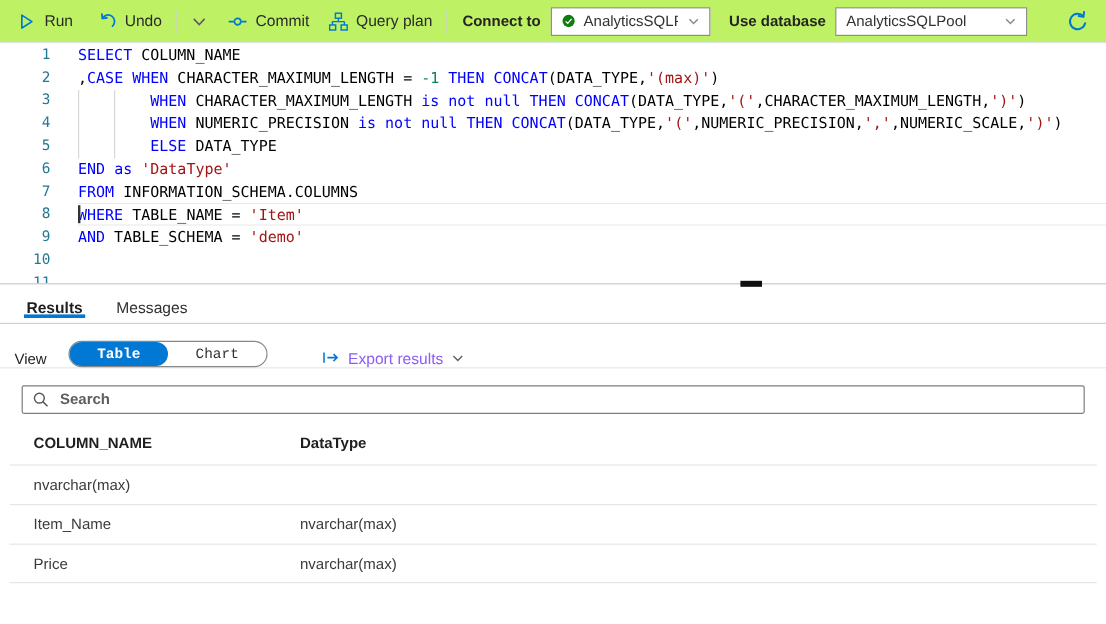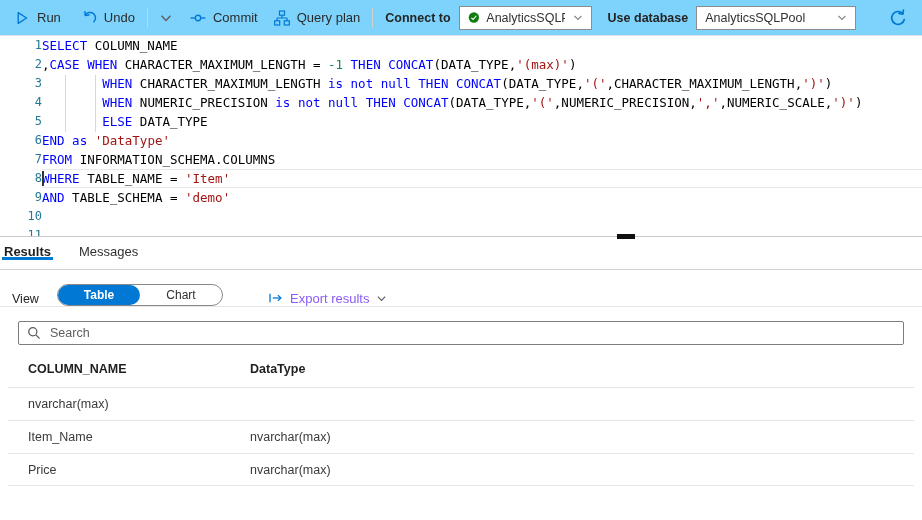--- a/index.html
+++ b/index.html
@@ -4,76 +4,76 @@
 <style>
   * { box-sizing: border-box; }
   html,body { margin:0; padding:0; }
   body {
     width:922px; height:520px; background:#ffffff; overflow:hidden;
     font-family:"Liberation Sans", sans-serif; color:#323130;
   }
 
   
   .toolbar { height:36px; display:flex; align-items:center; padding-left:14px;
-             border-bottom:1px solid #dde0e4; background:#7dd3fc; }
+             border-bottom:1px solid #dde0e4; background:#bef264; }
   .tbtn { display:flex; align-items:center; gap:7px; font-size:13px; color:#2b2b2b; cursor:pointer; flex:none; }
   .tbtn svg { flex:none; }
   .mr20{margin-right:20px}.mr16{margin-right:16px}.mr12{margin-right:12px}
   .mr10{margin-right:10px}.mr8{margin-right:8px}
   .vsep { width:1px; height:20px; background:#d1d1d1; flex:none; }
   .tlabel { font-weight:700; font-size:12.5px; color:#252423; flex:none; }
   .dd { height:24px; border:1px solid #8f8d8b; background:#fff; display:flex; align-items:center;
         padding:0 7px 0 8px; gap:7px; font-size:12.5px; color:#323130; cursor:pointer; flex:none; }
   .dd .ddval { white-space:nowrap; overflow:hidden; }
   .dd-connect { width:133px; }
   .dd-db { width:160px; }
   .dd .chev { margin-left:auto; flex:none; }
   .refresh-btn { margin-left:auto; margin-right:15px; cursor:pointer; display:flex; align-items:center; flex:none; }
 
   
   .editor { position:relative; height:200px; overflow:hidden; background:#fff;
             font-family:"DejaVu Sans Mono", monospace; font-size:12.5px; }
   .code-line { display:flex; height:19px; line-height:19px; }
   .ln { width:42px; flex:none; text-align:right; color:#237893; font-size:12px; user-select:none; }
-  .lt { flex:1; white-space:pre; color:#000; position:relative; }
+  .lt { margin-left:23px; flex:1; white-space:pre; color:#000; position:relative; }
   .kw  { color:#0000ff; }
   .str { color:#a31515; }
   .num { color:#098658; }
   .pl  { color:#000000; }
   .code-line.current .lt { box-shadow: inset 0 1px 0 #e8e8e8, inset 0 -1px 0 #e8e8e8; }
   .code-line.current .lt::before { content:""; position:absolute; left:0; top:2px; bottom:2px;
                                    width:1.5px; background:#333; }
   .iguide { position:absolute; width:1px; background:#d8d8d8; top:39px; height:57px; }
 
   
   .split { position:relative; border-top:1px solid #c9c9c9; }
   .grip { position:absolute; left:617px; top:-3px; width:18px; height:5px; background:#101010; cursor:row-resize; }
 
   
-  .tabrow { display:flex; align-items:flex-start; height:33px; padding-left:2px; gap:24px;
+  .tabrow { display:flex; align-items:center; height:33px; padding-left:20px; gap:24px;
             border-bottom:1px solid #d2d0ce; }
   .tab { font-size:13px; color:#323130; padding:7px 2px 0 2px; position:relative; cursor:pointer; }
   .tab.active { font-weight:700; color:#201f1e; }
   .tab.active::after { content:""; position:absolute; left:0; right:0; bottom:-1px; height:3px; background:#0078d4; }
 
   .viewrow { height:37px; display:flex; align-items:flex-end; padding-left:12px;
              border-bottom:1px solid #e8e8e8; }
   .viewlabel { font-size:12.5px; color:#252423; width:45px; flex:none; }
   .pill { width:166px; height:22px; border:1px solid #8a8886; border-radius:12px; display:flex;
           background:#fff; flex:none; }
   .seg { flex:1; display:flex; align-items:center; justify-content:center; border-radius:11px;
-         font-size:12px; color:#323130; cursor:pointer; }
+         font-size:12px; color:#323130; cursor:pointer;font-family:Liberation Mono, monospace; }
   .seg.selected { background:#0078d4; color:#fff; font-weight:700; }
   .exportbtn { margin-left:44px; display:flex; align-items:center; gap:6px; font-size:13px;
                color:#8b5cf6; cursor:pointer; }
 
   .searchwrap { margin:14px 18px 0 18px; height:24px; border:1px solid #7f7d7b; border-radius:2px;
                 display:flex; align-items:center; padding:0 8px; background:#fff; }
   .searchwrap input { border:none; outline:none; flex:1; margin-left:7px; background:transparent;
-                      font-family:"Liberation Sans", sans-serif; font-size:12.5px; color:#3b82f6; }
+                      font-family:"Liberation Sans", sans-serif; font-size:12.5px; color:#3b82f6;font-weight:bold; }
   .searchwrap input::placeholder { color:#605e5c; }
 
   .grid { margin:0 8px; }
   .gheader { display:grid; grid-template-columns:222px 1fr; padding:17px 0 11px 20px;
              font-size:12.5px; font-weight:700; color:#201f1e; }
   .grow { display:grid; grid-template-columns:222px 1fr; align-items:center; height:33px;
           padding-left:20px; border-top:1px solid #e8e6e4; font-size:12.5px; color:#3b3a39; cursor:default; }
   .grid .grow:last-child { border-bottom:1px solid #e8e6e4; }
 </style>
 </head>

